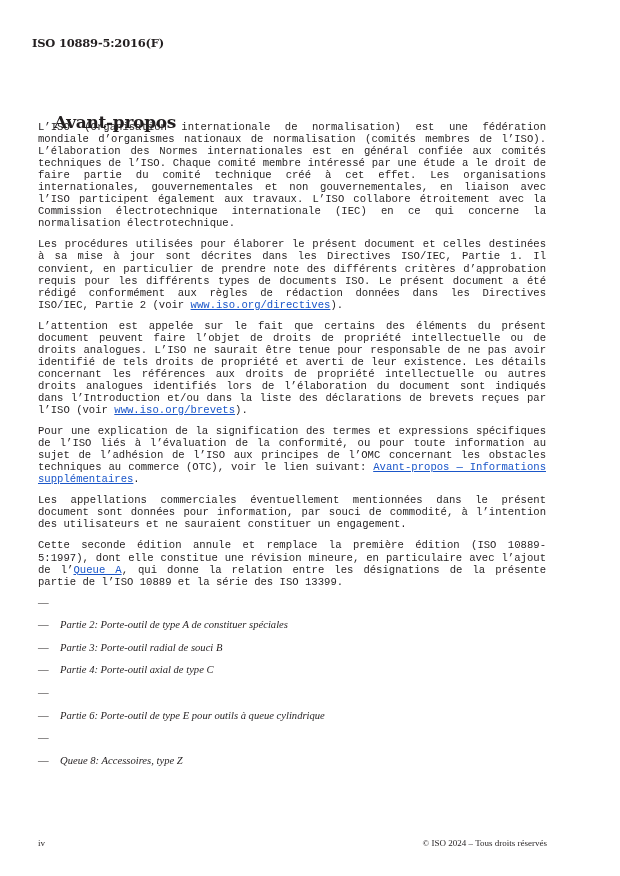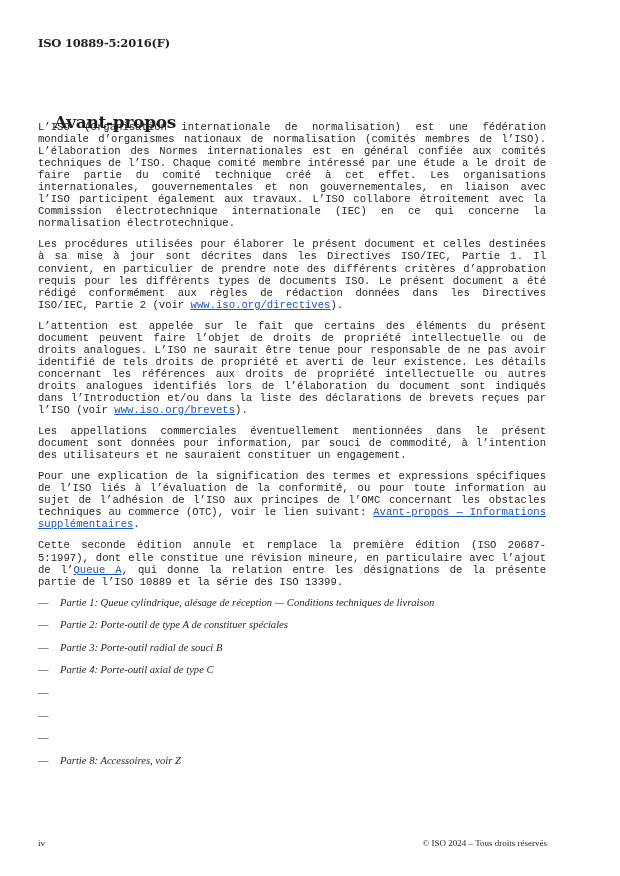--- a/index.html
+++ b/index.html
@@ -1,18 +1,18 @@
 <!DOCTYPE html>
 <html><head>
   <meta charset="utf-8">
   <style>
     html, body { margin: 0; padding: 0; background: #ffffff; }
     body { width: 620px; height: 876px; position: relative; overflow: hidden;
       font-family: "DejaVu Serif", "Liberation Serif", serif; color: #231f20; }
-    .header-code { position: absolute; left: 38px; top: 36px; font-size: 11.5px; font-weight: bold;
+    .header-code { position: absolute; left: 32px; top: 36px; font-size: 11.5px; font-weight: bold;
       font-family: "DejaVu Serif", serif; letter-spacing: -0.2px; }
     .title { position: absolute; left: 38px; top: 96px; font-size: 17px; font-weight: bold;
       font-family: "DejaVu Serif", serif; margin: 16px; letter-spacing: -0.3px; }
     .body { position: absolute; left: 38px; top: 121px; width: 509px; }
     .para { margin: 0 1px 9px 0; font-size: 9.4px; line-height: 12.05px; text-align: justify;
       font-family: Liberation Mono, monospace; font-size: 10.6px; hyphens: none; }
     .para a { color: #1a56c9; text-decoration: underline; }
     .para em { font-style: italic; }
     .list { list-style: none; margin: 0; padding: 0; }
     .list li { display: flex; font-size: 10.6px; font-family: "Liberation Serif", serif;
@@ -28,57 +28,57 @@
 
 <h1 class="title">Avant-propos</h1>
 
 <div class="body">
   <p class="para">L’ISO (Organisation internationale de normalisation) est une fédération mondiale d’organismes nationaux de normalisation (comités membres de l’ISO). L’élaboration des Normes internationales est en général confiée aux comités techniques de l’ISO. Chaque comité membre intéressé par une étude a le droit de faire partie du comité technique créé à cet effet. Les organisations internationales, gouvernementales et non gouvernementales, en liaison avec l’ISO participent également aux travaux. L’ISO collabore étroitement avec la Commission électrotechnique internationale (IEC) en ce qui concerne la normalisation électrotechnique.</p>
 
   <p class="para"><span>Les procédures utilisées pour élaborer le présent document et celles destinées à sa mise à jour sont décrites dans les Directives ISO/IEC, Partie 1. Il convient, en particulier de prendre note des différents critères d’approbation requis pour les différents types de documents ISO. Le présent document a été rédigé conformément aux règles de rédaction données dans les Directives ISO/IEC, Partie 2 (voir </span><a>www.iso.org/directives</a><span>).</span></p>
 
   <p class="para"><span>L’attention est appelée sur le fait que certains des éléments du présent document peuvent faire l’objet de droits de propriété intellectuelle ou de droits analogues. L’ISO ne saurait être tenue pour responsable de ne pas avoir identifié de tels droits de propriété et averti de leur existence. Les détails concernant les références aux droits de propriété intellectuelle ou autres droits analogues identifiés lors de l’élaboration du document sont indiqués dans l’Introduction et/ou dans la liste des déclarations de brevets reçues par l’ISO (voir </span><a>www.iso.org/brevets</a><span>).</span></p>
 
+  <p class="para"><span>Pour une explication de la signification des termes et expressions spécifiques de l’ISO liés à l’évaluation de la conformité, ou pour toute information au sujet de l’adhésion de l’ISO aux principes de l’OMC concernant les obstacles techniques au commerce (OTC), voir le lien suivant: </span><a>Avant-propos — Informations supplémentaires</a><span>.</span></p>
+
   <p class="para">Les appellations commerciales éventuellement mentionnées dans le présent document sont données pour information, par souci de commodité, à l’intention des utilisateurs et ne sauraient constituer un engagement.</p>
 
-  <p class="para"><span>Pour une explication de la signification des termes et expressions spécifiques de l’ISO liés à l’évaluation de la conformité, ou pour toute information au sujet de l’adhésion de l’ISO aux principes de l’OMC concernant les obstacles techniques au commerce (OTC), voir le lien suivant: </span><a>Avant-propos — Informations supplémentaires</a><span>.</span></p>
 
-
-  <p class="para"><span>Cette seconde édition annule et remplace la première édition (ISO 20687-5:1997), dont elle constitue une révision mineure, en particulaire avec l’ajout de l’</span><a>Queue A</a><span>, qui donne la relation entre les désignations de la présente partie de l’ISO 10889 et la série des ISO 13399.</span></p>
+  <p class="para"><span>Cette seconde édition annule et remplace la première édition (ISO 10889-5:1997), dont elle constitue une révision mineure, en particulaire avec l’ajout de l’</span><a>Queue A</a><span>, qui donne la relation entre les désignations de la présente partie de l’ISO 10889 et la série des ISO 13399.</span></p>
 
 
   <ul class="list">
     <li>
         <span class="dash">—</span>
-        <span>Partie 1: Queue cylindrique, alésage de réception — Conditions techniques de livraison</span>
       </li>
     <li>
         <span class="dash">—</span>
         <span>Partie 2: Porte-outil de type A de constituer spéciales</span>
       </li>
     <li>
         <span class="dash">—</span>
         <span>Partie 3: Porte-outil radial de souci B</span>
       </li>
     <li>
         <span class="dash">—</span>
         <span>Partie 4: Porte-outil axial de type C</span>
       </li>
     <li>
         <span class="dash">—</span>
       </li>
     <li>
         <span class="dash">—</span>
+        <span>Partie 6: Porte-outil de type E pour outils à queue cylindrique</span>
       </li>
     <li>
         <span class="dash">—</span>
       </li>
     <li>
         <span class="dash">—</span>
-        <span>Partie 8: Accessoires, voir Z</span>
+        <span>Queue 8: Accessoires, type Z</span>
       </li>
   </ul>
 </div>
 
 <div class="footer">
   <span>iv</span>
   <span>© ISO 2024 – Tous droits réservés</span>
 </div>
 
 </body></html>

